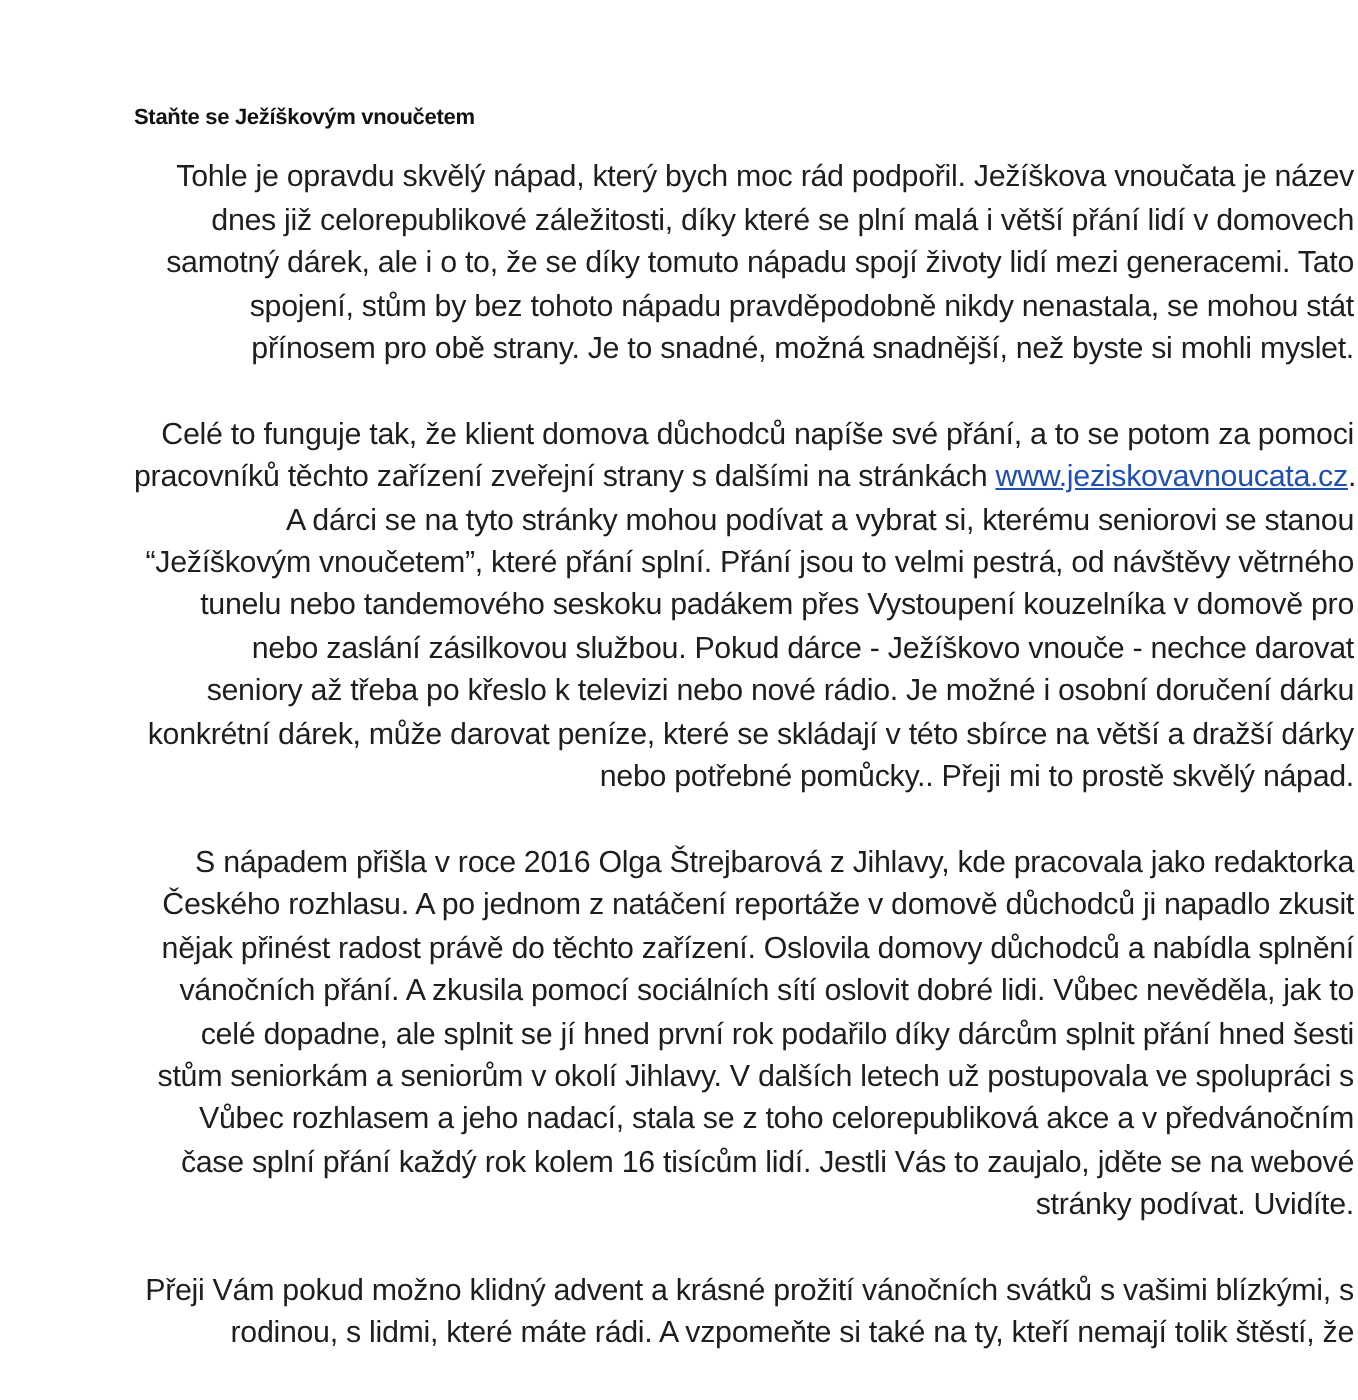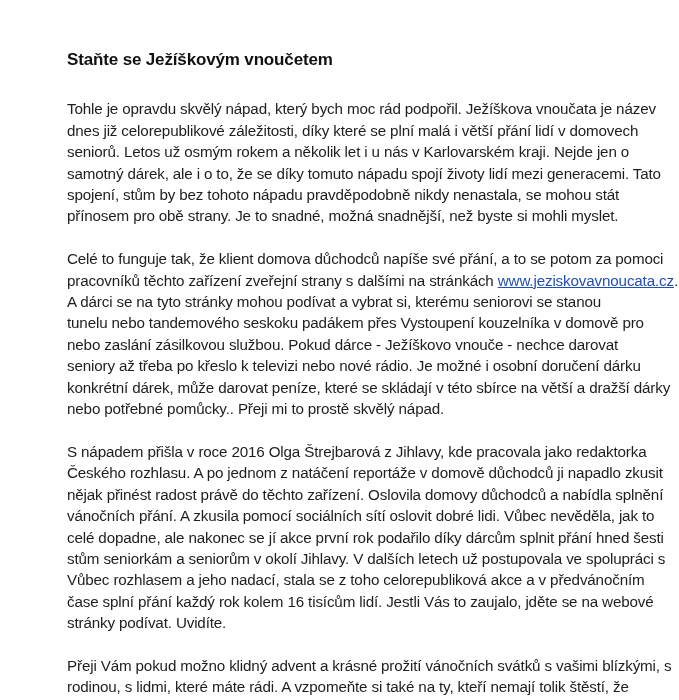--- a/index.html
+++ b/index.html
@@ -6,59 +6,59 @@
     body { width: 679px; height: 700px; overflow: hidden; position: relative; }
     .doc {
       position: absolute; left: 67px; top: 49px; width: 610px;
       font-family: "Liberation Sans", sans-serif;
       color: #1e1e1e;
       font-size: 15.2px;
       line-height: 21.4px;
       letter-spacing: -0.15px;
     }
     .title {
-      font-weight: bold; font-size: 17px; margin: 0 0 28px 0; color: #111;
+      font-weight: bold; font-size: 11px; margin: 0 0 8px 0; color: #111;
       line-height: 21.4px;
     }
-    .para { margin: 0 0 21.4px 0; white-space: nowrap; }
+    .para { margin: 0 0 21.4px 0; white-space: nowrap; text-align: right; }
     .line { display: block; }
     a.link { color: #1f4fb5; text-decoration: underline; }
   </style>
 </head>
 <body>
 
 <div class="doc">
   <div class="title">Staňte se Ježíškovým vnoučetem</div>
 
   <p class="para">
     <span class="line">Tohle je opravdu skvělý nápad, který bych moc rád podpořil. Ježíškova vnoučata je název</span>
     <span class="line">dnes již celorepublikové záležitosti, díky které se plní malá i větší přání lidí v domovech</span>
-    <span class="line">seniorů. Letos už osmým rokem a několik let i u nás v Karlovarském kraji. Nejde jen o</span>
     <span class="line">samotný dárek, ale i o to, že se díky tomuto nápadu spojí životy lidí mezi generacemi. Tato</span>
     <span class="line">spojení, stům by bez tohoto nápadu pravděpodobně nikdy nenastala, se mohou stát</span>
     <span class="line">přínosem pro obě strany. Je to snadné, možná snadnější, než byste si mohli myslet.</span>
   </p>
 
   <p class="para">
     <span class="line">Celé to funguje tak, že klient domova důchodců napíše své přání, a to se potom za pomoci</span>
     <span class="line"><span>pracovníků těchto zařízení zveřejní strany s dalšími na stránkách </span><a class="link" href="#">www.jeziskovavnoucata.cz</a><span>.</span></span>
     <span class="line">A dárci se na tyto stránky mohou podívat a vybrat si, kterému seniorovi se stanou</span>
+    <span class="line">“Ježíškovým vnoučetem”, které přání splní. Přání jsou to velmi pestrá, od návštěvy větrného</span>
     <span class="line">tunelu nebo tandemového seskoku padákem přes Vystoupení kouzelníka v domově pro</span>
     <span class="line">nebo zaslání zásilkovou službou. Pokud dárce - Ježíškovo vnouče - nechce darovat</span>
     <span class="line">seniory až třeba po křeslo k televizi nebo nové rádio. Je možné i osobní doručení dárku</span>
     <span class="line">konkrétní dárek, může darovat peníze, které se skládají v této sbírce na větší a dražší dárky</span>
     <span class="line">nebo potřebné pomůcky.. Přeji mi to prostě skvělý nápad.</span>
   </p>
 
   <p class="para">
     <span class="line">S nápadem přišla v roce 2016 Olga Štrejbarová z Jihlavy, kde pracovala jako redaktorka</span>
     <span class="line">Českého rozhlasu. A po jednom z natáčení reportáže v domově důchodců ji napadlo zkusit</span>
     <span class="line">nějak přinést radost právě do těchto zařízení. Oslovila domovy důchodců a nabídla splnění</span>
     <span class="line">vánočních přání. A zkusila pomocí sociálních sítí oslovit dobré lidi. Vůbec nevěděla, jak to</span>
-    <span class="line">celé dopadne, ale nakonec se jí akce první rok podařilo díky dárcům splnit přání hned šesti</span>
+    <span class="line">celé dopadne, ale splnit se jí hned první rok podařilo díky dárcům splnit přání hned šesti</span>
     <span class="line">stům seniorkám a seniorům v okolí Jihlavy. V dalších letech už postupovala ve spolupráci s</span>
     <span class="line">Vůbec rozhlasem a jeho nadací, stala se z toho celorepubliková akce a v předvánočním</span>
     <span class="line">čase splní přání každý rok kolem 16 tisícům lidí. Jestli Vás to zaujalo, jděte se na webové</span>
     <span class="line">stránky podívat. Uvidíte.</span>
   </p>
 
   <p class="para">
     <span class="line">Přeji Vám pokud možno klidný advent a krásné prožití vánočních svátků s vašimi blízkými, s</span>
     <span class="line">rodinou, s lidmi, které máte rádi. A vzpomeňte si také na ty, kteří nemají tolik štěstí, že</span>
 

